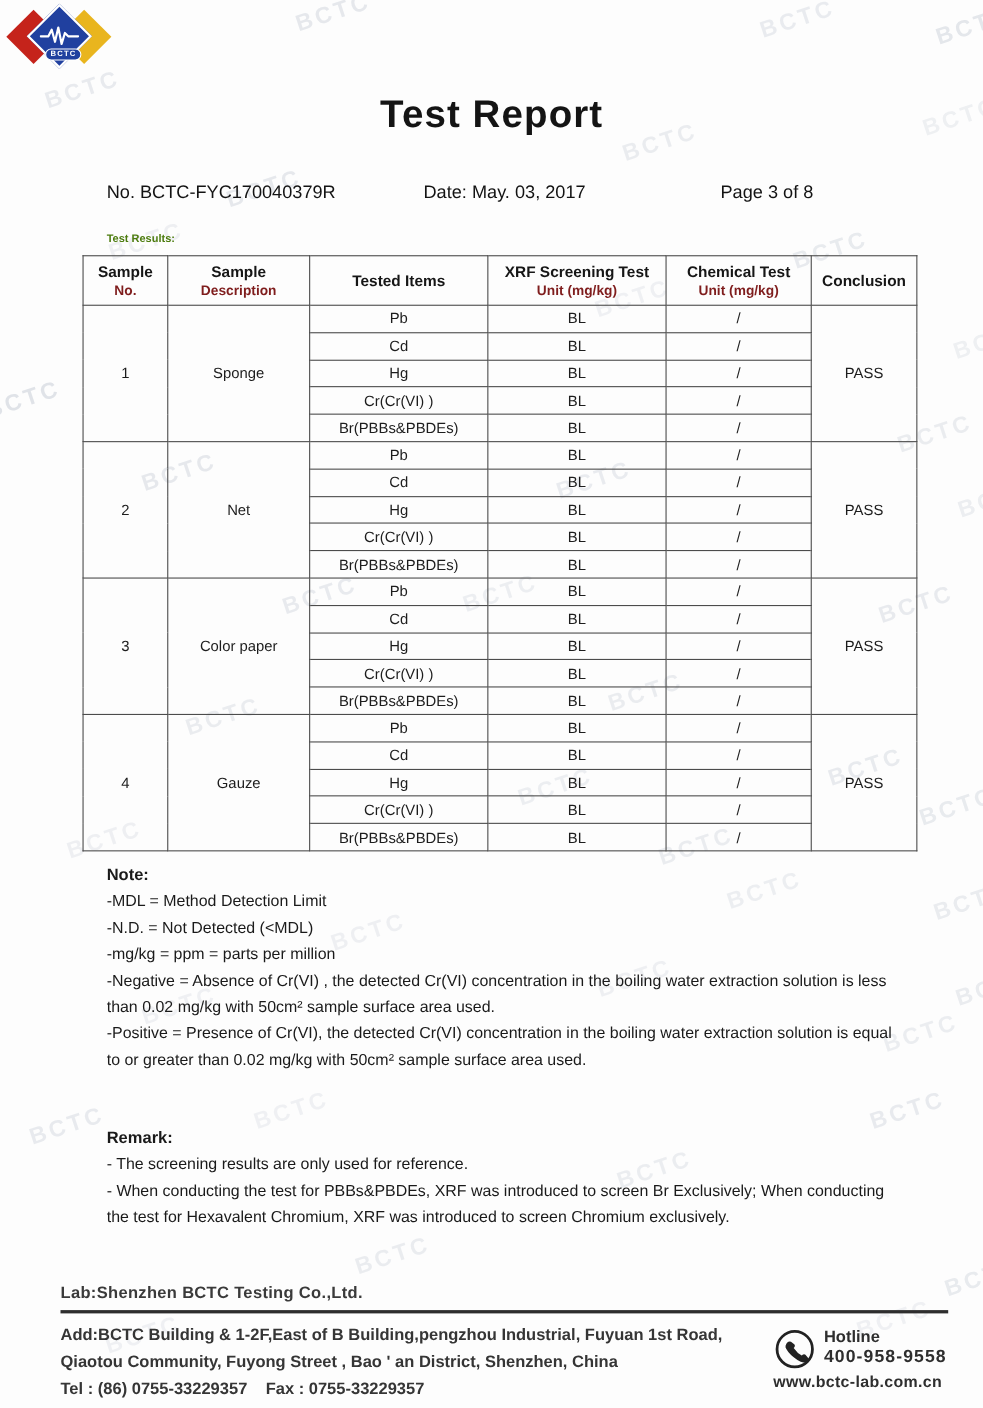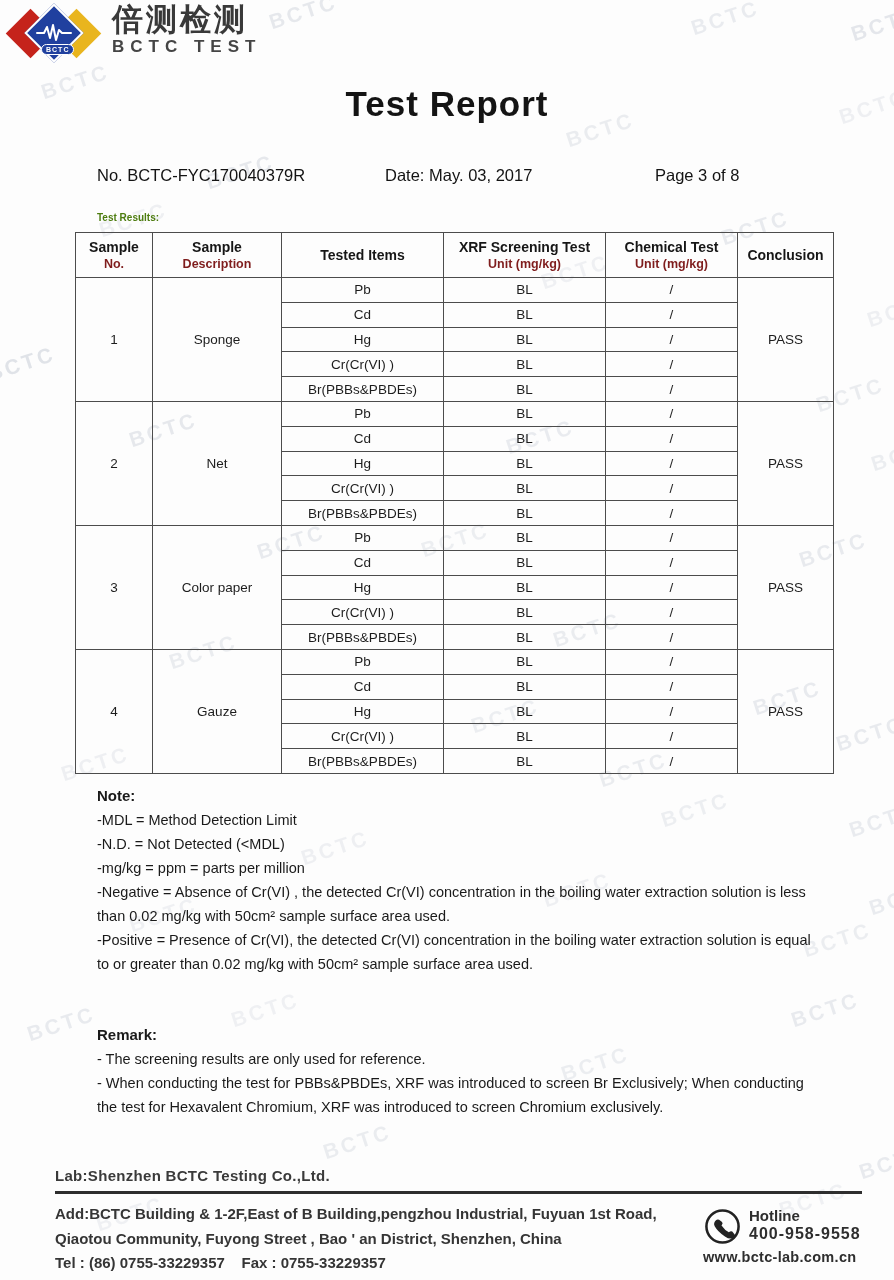--- a/index.html
+++ b/index.html
@@ -120,24 +120,20 @@
 
   <div class="logo">
     <span class="d red"></span>
     <span class="d yellow"></span>
     <span class="d blue"></span>
     <svg class="pulse" viewBox="0 0 36 20">
       <polyline points="1,10 8,10 11,4 14,15 17,2 20,17 23,7 26,10 35,10" fill="none" stroke="#ffffff" stroke-width="2" stroke-linejoin="round" stroke-linecap="round"></polyline>
     </svg>
     <span class="logo-badge">BCTC</span>
   </div>
-  <div class="brand">
-    <div class="brand-cn">倍测检测</div>
-    <div class="brand-en">BCTC TEST</div>
-  </div>
 
   <div class="title">Test Report</div>
 
   <div class="meta">
     <span class="m-no">No. BCTC-FYC170040379R</span>
     <span class="m-date">Date: May. 03, 2017</span>
     <span class="m-page">Page 3 of 8</span>
   </div>
 
   <div class="section-label">Test Results:</div>

